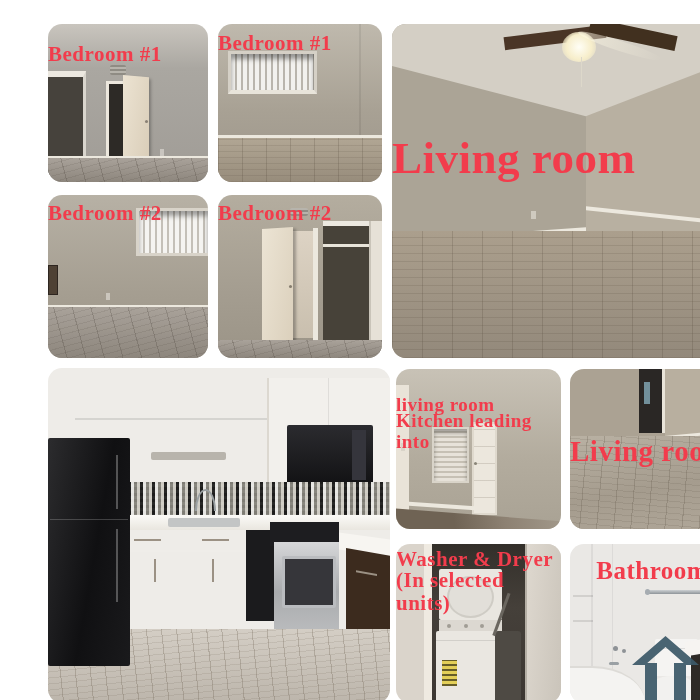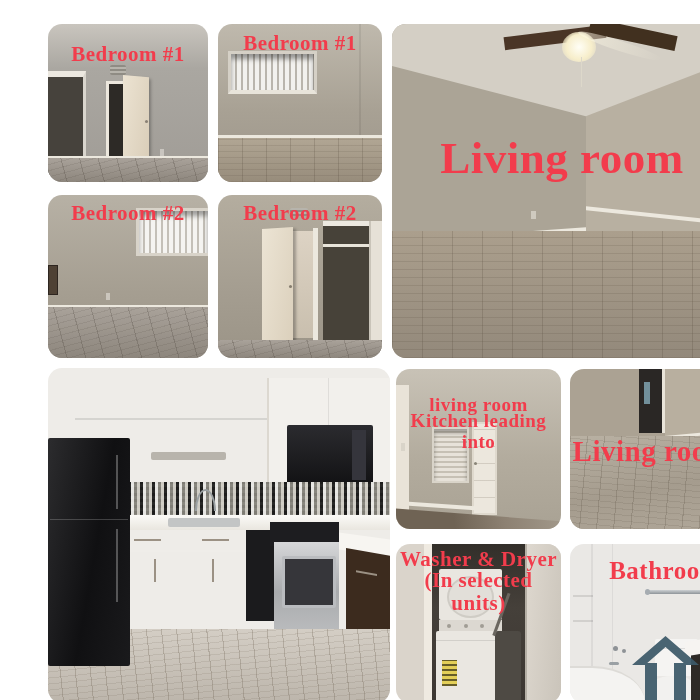--- a/index.html
+++ b/index.html
@@ -1,21 +1,21 @@
 <!DOCTYPE html>
 <html style="--label-color: #f23c4c; --wm: #3d5a69;"><head>
 <meta charset="utf-8">
 <style>
   :root { --label-color:#f23c4c; --wm:#3d5a69; }
   html,body { margin:0; padding:0; background:#ffffff; }
   .canvas { position:relative; width:700px; height:700px; background:#ffffff; overflow:hidden;
             font-family:"Liberation Serif", serif; }
   .ph { position:absolute; border-radius:14px; overflow:hidden; }
   .el { position:absolute; }
-  .lbl { position:absolute; left:0; right:0; text-align:center; color:var(--label-color);
+  .lbl { position:absolute; left:0; right:0; text-align:left; color:var(--label-color);
          font-weight:bold; line-height:1.08; z-index:6; letter-spacing:.5px; }
 
   
   .wood {
     background-image:
       repeating-linear-gradient(90deg, rgba(74,62,48,.20) 0 1px, rgba(0,0,0,0) 1px 24px),
       repeating-linear-gradient(0deg, rgba(74,62,48,.12) 0 1px, rgba(0,0,0,0) 1px 6px),
       linear-gradient(180deg, #b1a694, #978c7b);
   }
   .wood-gray {

